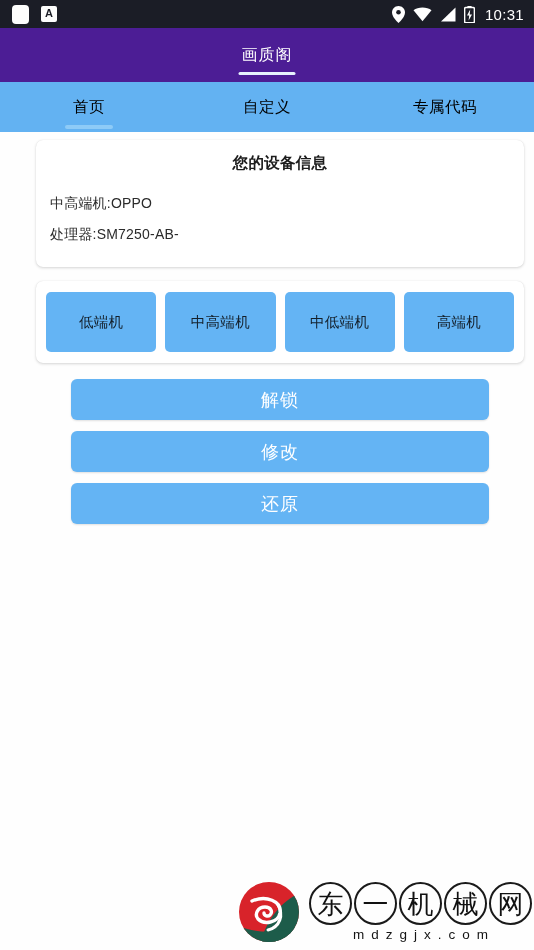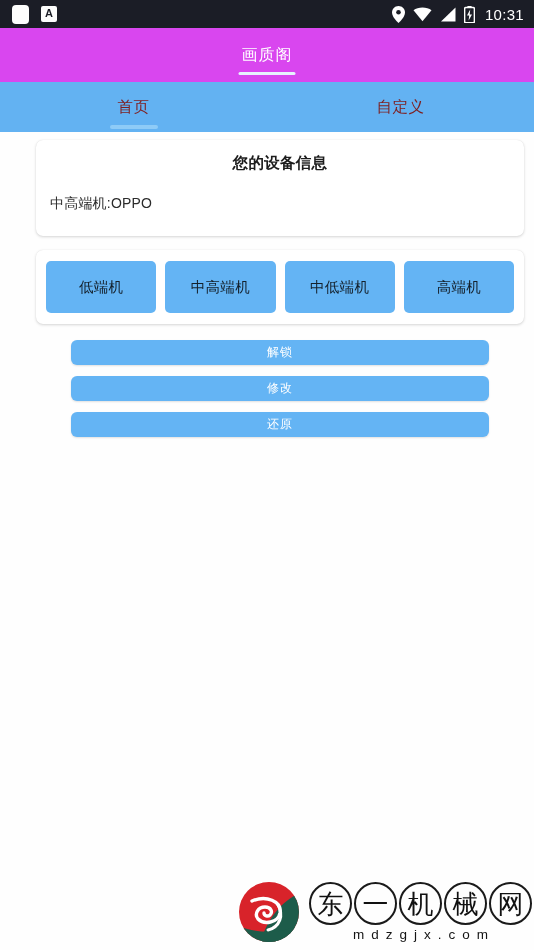--- a/index.html
+++ b/index.html
@@ -59,21 +59,21 @@
     font-size: 15px;
     letter-spacing: 0.3px;
     margin-left: 2px;
     font-family: "Liberation Sans", sans-serif;
   }
   .sb-icon { display: block; }
 
   
   .titlebar {
     height: 54px;
-    background: #d946ef;
+    background: #4c1d95;
     flex: 0 0 54px;
     position: relative;
     display: flex;
     align-items: center;
     justify-content: center;
   }
   .titlebar .title-text {
     color: #ffffff;
     font-size: 16px;
     letter-spacing: 1px;
@@ -100,21 +100,21 @@
   }
   .tab {
     flex: 1 1 0;
     display: flex;
     align-items: center;
     justify-content: center;
     position: relative;
     cursor: pointer;
   }
   .tab .tab-label {
-    color: #7f1d1d;
+    color: #000000;
     font-size: 15.5px;
     letter-spacing: 0.5px;
   }
   .tab.active::after {
     content: "";
     position: absolute;
     bottom: 3px;
     left: 50%;
     transform: translateX(-50%);
     width: 48px;
@@ -160,21 +160,21 @@
 
   
   .tier-card {
     margin: 14px 10px 0 10px;
     padding: 11px 10px;
     display: flex;
     gap: 9px;
   }
   .tier-btn {
     flex: 1 1 0;
-    height: 52px;
+    height: 60px;
     background: #64b4f4;
     border: none;
     border-radius: 5px;
     color: #14202b;
     font-size: 14.5px;
     font-family: "Liberation Sans", "DejaVu Sans", sans-serif;
     letter-spacing: 0.3px;
     cursor: pointer;
     display: flex;
     align-items: center;
@@ -182,26 +182,26 @@
   }
 
   
   .actions {
     margin: 16px 45px 0 45px;
     display: flex;
     flex-direction: column;
     gap: 11px;
   }
   .action-btn {
-    height: 25px;
+    height: 41px;
     background: #64b4f4;
     border: none;
     border-radius: 6px;
     color: #ffffff;
-    font-size: 12px;
+    font-size: 18px;
     font-family: "Liberation Sans", "DejaVu Sans", sans-serif;
     letter-spacing: 1px;
     cursor: pointer;
     box-shadow: 0 1px 2px rgba(0,0,0,0.12);
     display: flex;
     align-items: center;
     justify-content: center;
   }
 
   
@@ -283,27 +283,31 @@
     <div class="title-underline"></div>
   </div>
 
   <div class="tabbar">
     <div class="tab active">
       <span class="tab-label">首页</span>
     </div>
     <div class="tab">
       <span class="tab-label">自定义</span>
     </div>
+    <div class="tab">
+      <span class="tab-label">专属代码</span>
+    </div>
   </div>
 
   <div class="content">
 
     <div class="card device-card">
       <div class="device-title">您的设备信息</div>
       <div class="device-row">中高端机:OPPO</div>
+      <div class="device-row">处理器:SM7250-AB-</div>
     </div>
 
     <div class="card tier-card">
       <button class="tier-btn">低端机</button>
       <button class="tier-btn">中高端机</button>
       <button class="tier-btn">中低端机</button>
       <button class="tier-btn">高端机</button>
     </div>
 
     <div class="actions">

